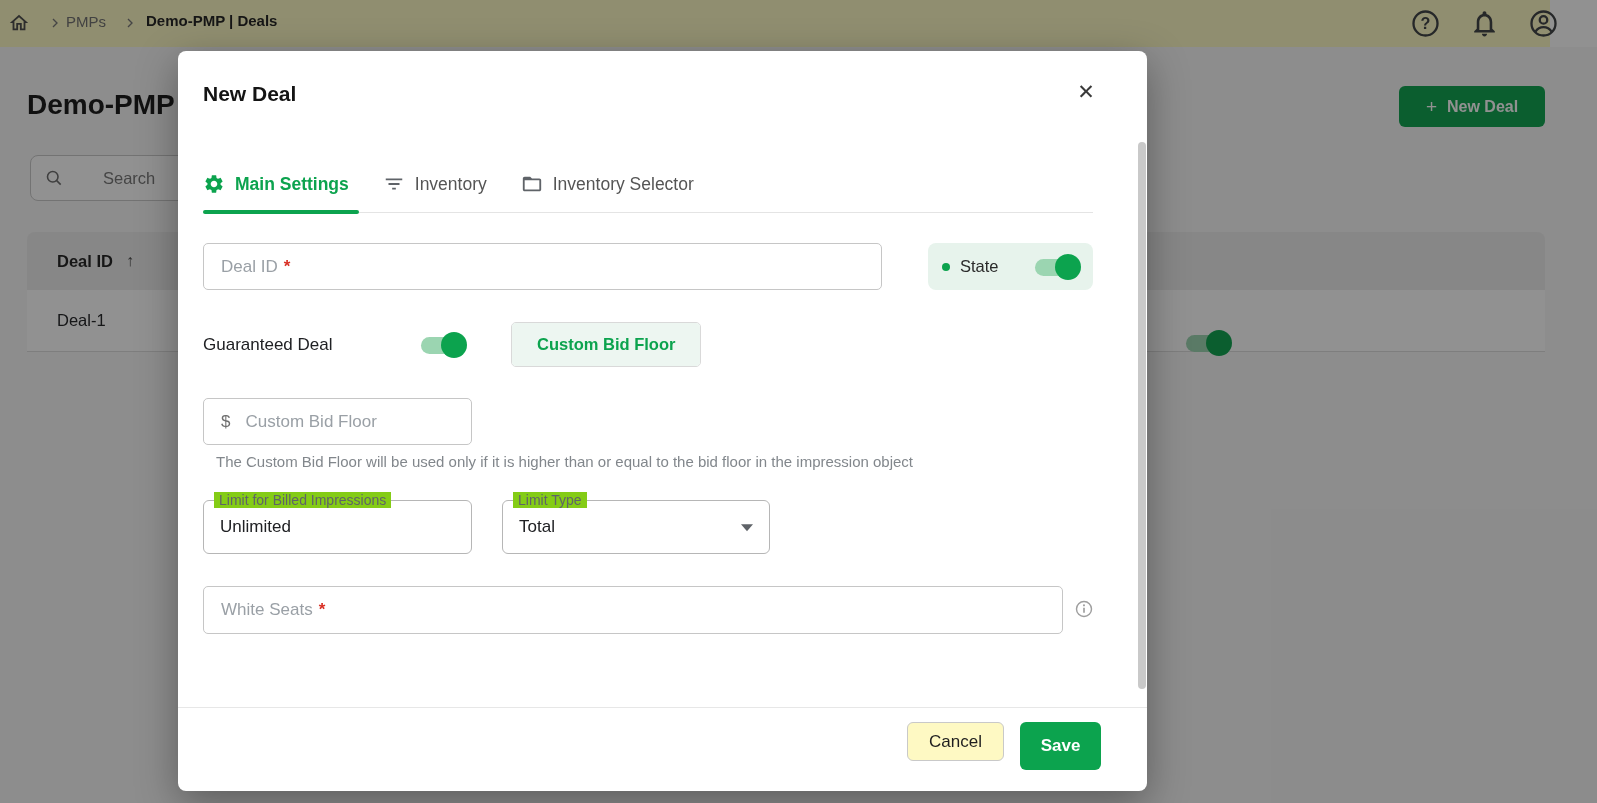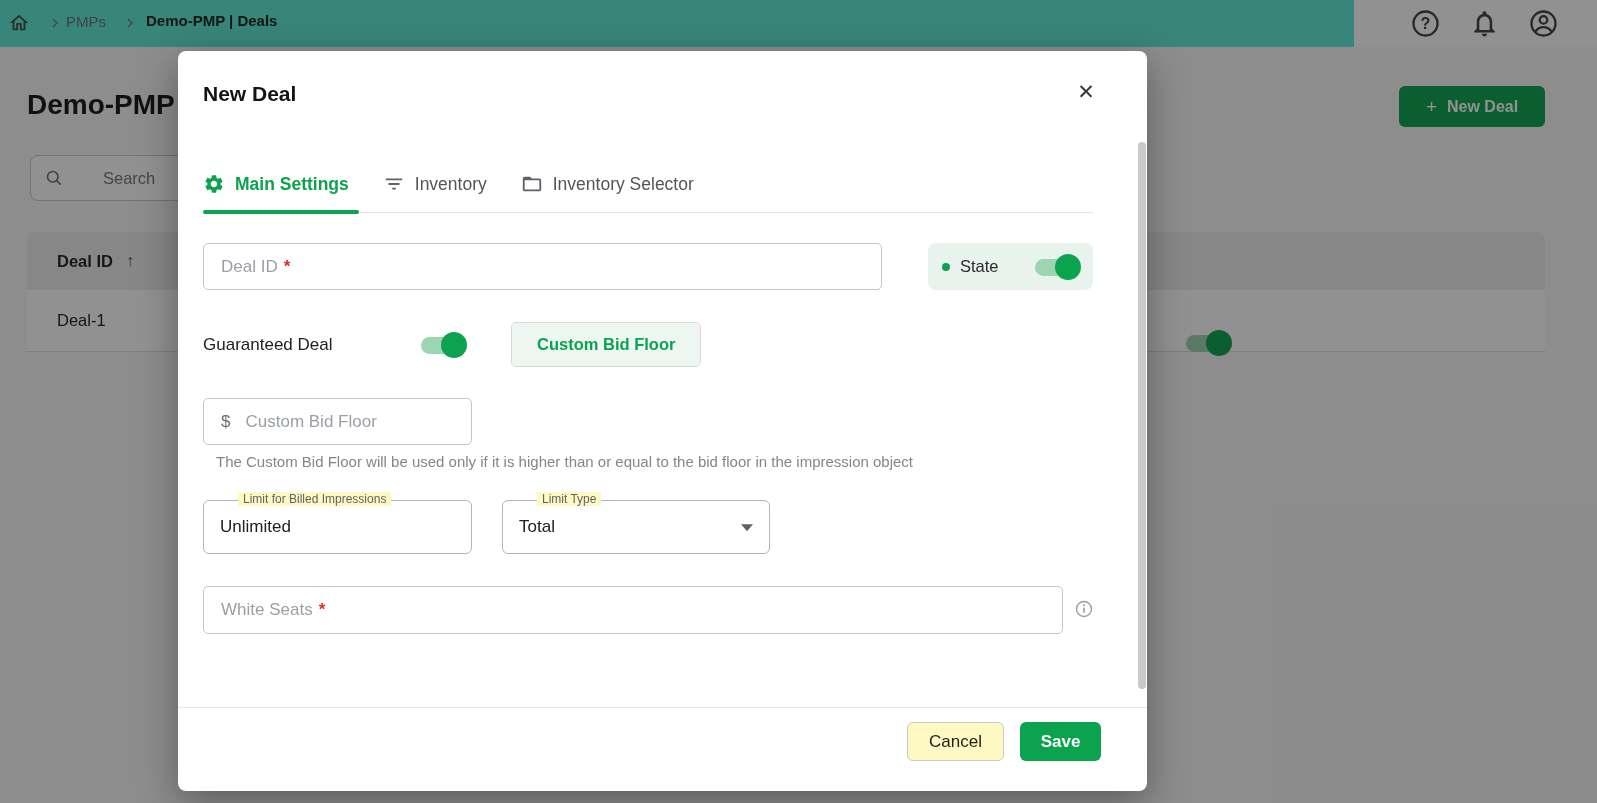--- a/index.html
+++ b/index.html
@@ -4,21 +4,21 @@
 <style>
   * { box-sizing:border-box; margin:0; padding:0; }
   html,body { width:1597px; height:803px; }
   body {
     font-family:"Liberation Sans", sans-serif;
     position:relative; overflow:hidden; background:#fff; color:#202124;
   }
   .abs { position:absolute; }
 
   
-  .topbar { left:0; top:0; width:1354px; height:47px; background:#5eead4; }
+  .topbar { left:0; top:0; width:1550px; height:47px; background:#fef9c3; }
   .crumb-pmps { left:66px; top:13px; font-size:15px; color:#6f6f6f; }
   .crumb-current { left:146px; top:12px; font-size:15px; font-weight:700; color:#1f1f1f; }
   .top-icon { width:31px; height:31px; color:#3c4043; }
   .page-content { left:0; top:47px; width:1597px; height:756px; background:#f7f7f7; }
   .page-title { left:27px; top:42px; font-size:28px; font-weight:700; color:#161616; }
   .new-deal-btn { left:1399px; top:39px; width:146px; height:41px; background:#0CA34E;
     border-radius:6px; color:#fff; font-size:16px; font-weight:600;
     display:flex; align-items:center; justify-content:center; gap:10px; border:none; cursor:pointer; }
   .new-deal-btn .plus { font-size:19px; font-weight:400; }
   .search-box { left:30px; top:108px; width:340px; height:46px; background:#fff;
@@ -71,37 +71,37 @@
   .seg-btn { display:flex; align-items:center; justify-content:center; padding:0 25px;
     font-size:16.5px; color:#8b8b8b; cursor:pointer; white-space:nowrap; }
   .seg-btn.selected { background:#EDF6F1; color:#0CA34E; font-weight:700; }
   .seg-btn + .seg-btn { border-left:1px solid #d9d9d9; }
 
   .cbf-field { left:25px; top:347px; width:269px; height:47px; }
   .currency { color:#6f6f6f; margin-right:15px; }
   .helper { left:38px; top:402px; font-size:15px; color:#82878c; }
 
   .outlined { position:absolute; border:1px solid #b6b6b6; border-radius:6px; background:#fff; }
-  .outlined .flabel { position:absolute; top:-9px; left:10px; background:#fef9c3; padding:0 5px;
-    font-size:12px; color:#5f6368; white-space:nowrap;margin-left:24px; }
+  .outlined .flabel { position:absolute; top:-9px; left:10px; background:#84cc16; padding:0 5px;
+    font-size:14px; color:#5f6368; white-space:nowrap; }
   .outlined .fvalue { position:absolute; left:16px; top:50%; transform:translateY(-50%);
     font-size:17px; color:#202124; }
   .outlined-limit { left:25px; top:449px; width:269px; height:54px; }
   .outlined-type { left:324px; top:449px; width:268px; height:54px; cursor:pointer; }
   .caret { position:absolute; right:16px; top:50%; transform:translateY(-40%); width:0; height:0;
     border-left:6px solid transparent; border-right:6px solid transparent; border-top:7px solid #5f6368; }
 
   .white-seats-field { left:25px; top:535px; width:860px; height:48px; }
   .info-icon { left:896px; top:548px; width:20px; height:20px; color:#9e9e9e; cursor:pointer; }
 
   .footer-divider { left:0; top:656px; width:969px; height:1px; background:#e7e7e7; }
   .btn-cancel { left:729px; top:671px; width:97px; height:39px; background:#fef9c3; border:1px solid #c9c9c9;
     border-radius:6px; font-size:17px; font-weight:500; color:#1f1f1f; cursor:pointer;
     display:flex; align-items:center; justify-content:center; }
-  .btn-save { left:842px; top:671px; width:81px; height:39px; background:#0CA34E; border:none;
+  .btn-save { left:842px; top:671px; width:81px; height:48px; background:#0CA34E; border:none;
     border-radius:6px; font-size:17px; font-weight:700; color:#fff; cursor:pointer;
     display:flex; align-items:center; justify-content:center; }
   .scroll-thumb { left:960px; top:91px; width:8px; height:547px; background:#c9c9c9; border-radius:4px; }
 </style>
 </head>
 <body>
 
 <div>
   <div class="abs topbar">
     <svg class="abs" style="left:8px;top:12px" width="22" height="22" viewBox="0 0 24 24">

